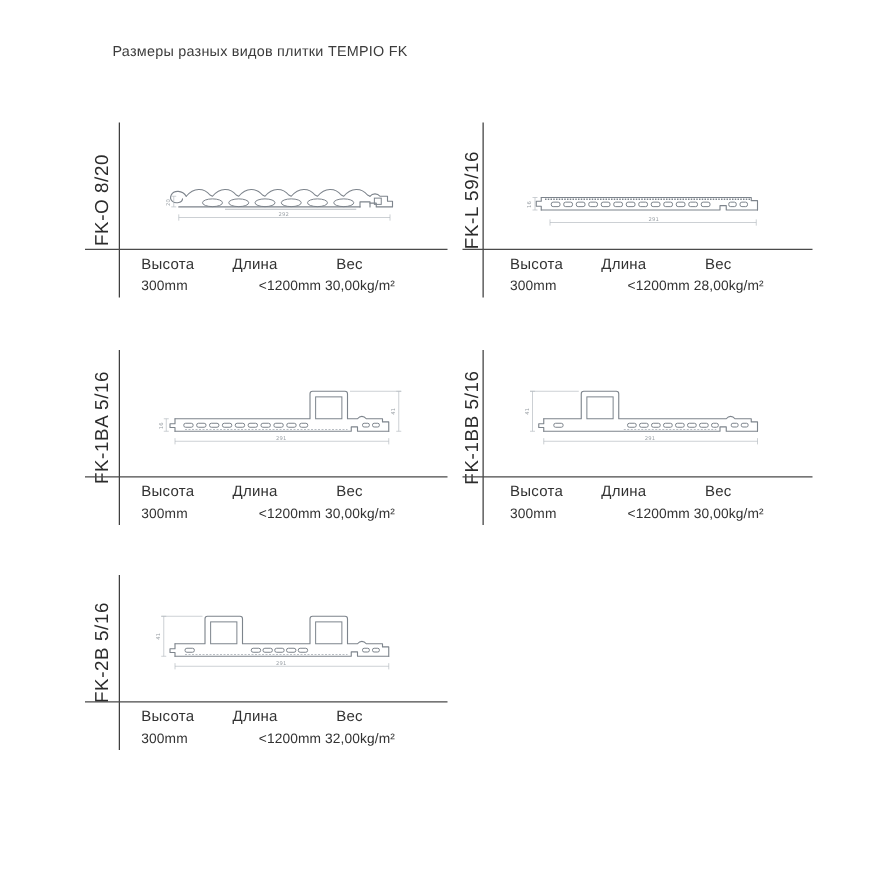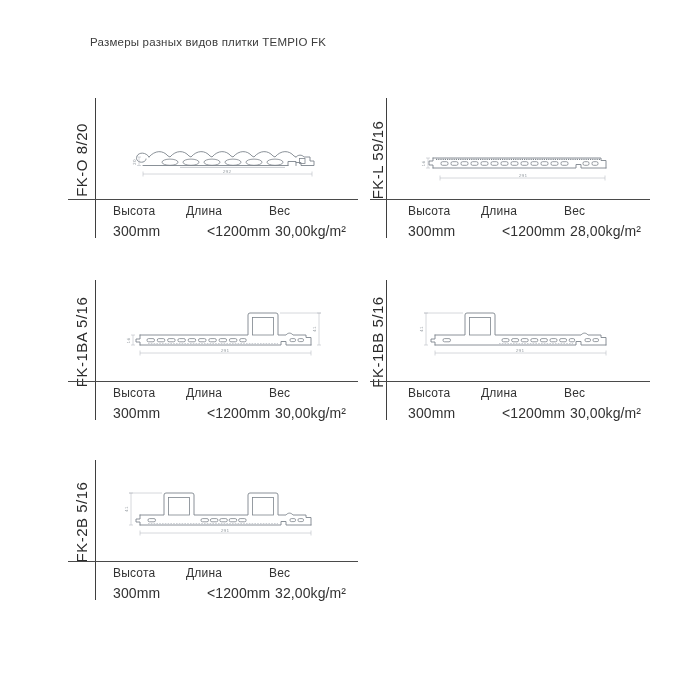--- a/index.html
+++ b/index.html
@@ -11,23 +11,23 @@
   .rule{position:absolute;left:3px;top:101px;width:290px;height:1.2px;background:#4a4a4a;}
   .p-right .vline{left:26px;}
   .p-right .rule{left:10px;width:280px;}
   .vlabel{position:absolute;left:8px;top:118px;width:112px;text-align:center;
           font-size:15px;color:#2b2b2b;letter-spacing:.5px;white-space:nowrap;
           transform-origin:0 0;transform:rotate(-90deg);}
   .p-right .vlabel{left:9px;}
   .drawing{position:absolute;left:55px;width:210px;height:60px;}
   .d-o{top:26px}.d-l{top:30px}.d-b{top:19px}
   .th{position:absolute;top:106px;font-size:12px;color:#323232;letter-spacing:.2px;}
-  .td{position:absolute;top:125px;font-size:14px;color:#323232;letter-spacing:.1px;}
+  .td{position:absolute;top:125px;font-size:11px;color:#323232;letter-spacing:.1px;}
   .c1{left:48px}.c2{left:121px}.c3{left:204px}
-  .td.c2{left:142px}.td.c3{left:210px}
+  .td.c2{left:142px}.td.c3{left:195px}
   
   .prof{stroke:#7d848c;fill:none;stroke-width:.9;stroke-linejoin:round;stroke-linecap:round;}
   .prof-thin{stroke:#9aa1a8;fill:none;stroke-width:.55;}
   .serr{stroke:#7d848c;fill:none;stroke-width:1.2;stroke-dasharray:1.2 1;}
   .hatch{stroke:#b9bec4;fill:none;stroke-width:.8;stroke-dasharray:1.6 1.2;}
   .void{stroke:#7d848c;fill:none;stroke-width:.8;}
   .dim{stroke:#b4bac0;fill:none;stroke-width:.55;}
   .dimtxt{font-family:"DejaVu Sans",sans-serif;font-size:4.2px;fill:#9aa0a6;letter-spacing:.2px;}
 </style>
 </head>

